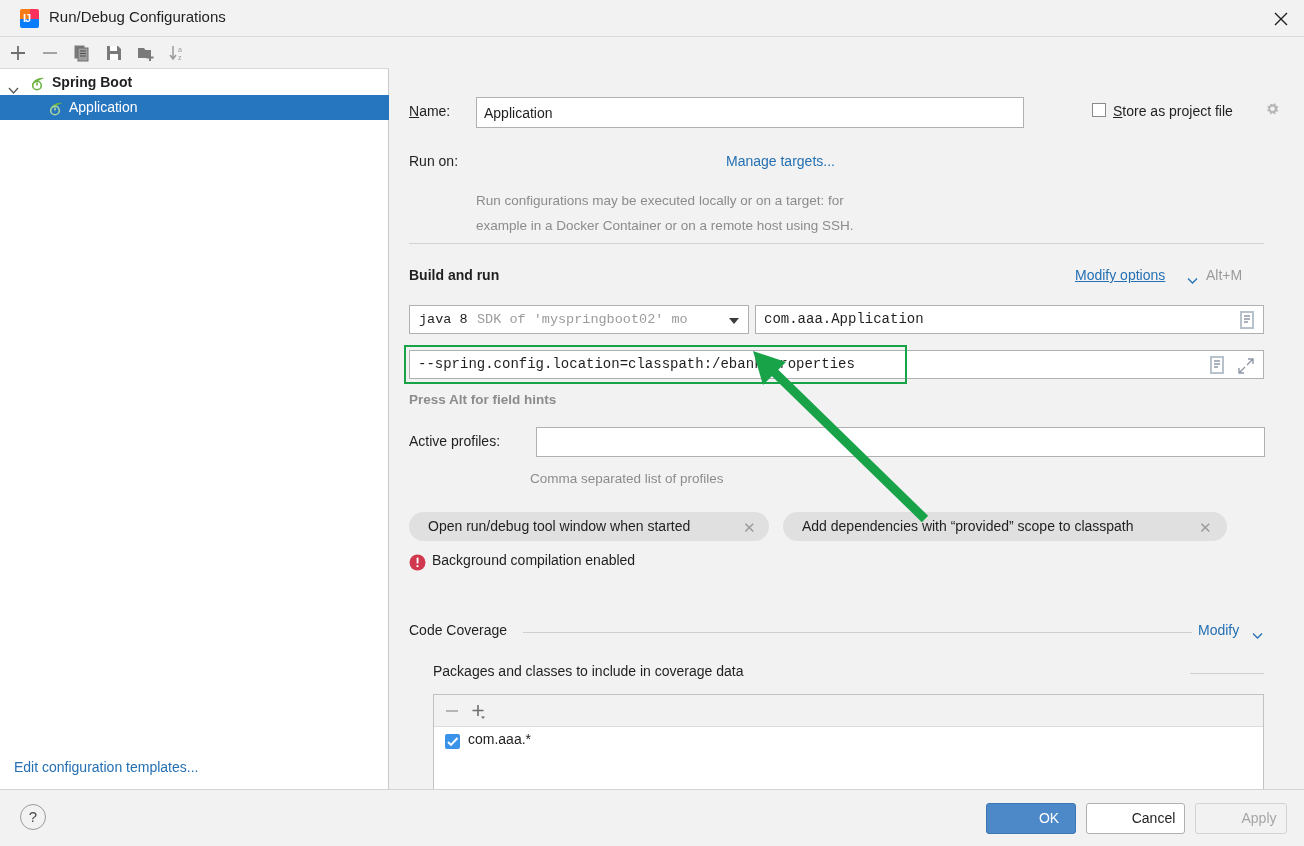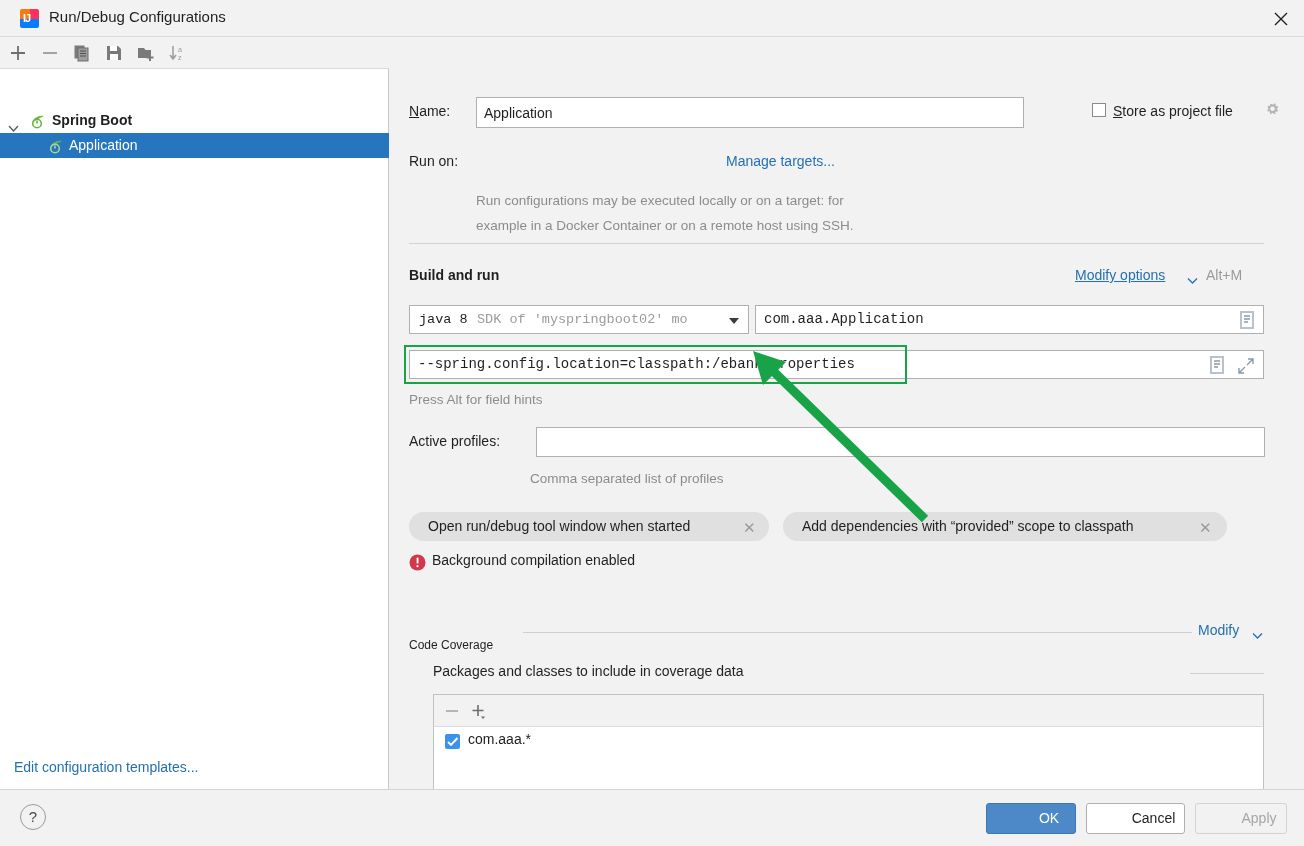--- a/index.html
+++ b/index.html
@@ -51,21 +51,21 @@
   }
   #left-toolbar {
     position:absolute; left:0; top:0; width:389px; height:32px;
     background:#f2f2f2; border-bottom:1px solid #dadada;
   }
   .tb-btn {
     position:absolute; top:4px; width:24px; height:24px; cursor:pointer;
   }
   .tb-btn svg { position:absolute; left:3px; top:3px; }
 
-  #tree { position:absolute; left:0; top:33px; width:389px;margin-top:38px; }
+  #tree { position:absolute; left:0; top:33px; width:389px; }
   .tree-row { position:relative; height:25px; line-height:25px; cursor:pointer; }
   .tree-row.selected { background:#2675bf; color:#fff; }
   .chevron { position:absolute; left:8px; top:8px; }
   .boot-icon { position:absolute; width:16px; height:16px; top:5px; }
   .tree-label { position:absolute; font-size:14px; }
   #row-springboot .boot-icon { left:30px; }
   #row-springboot .tree-label { left:52px; font-weight:bold; }
   #row-application .boot-icon { left:48px; }
   #row-application .tree-label { left:69px; }
 
@@ -157,21 +157,21 @@
     background:#fff; border:1px solid #b0b0b0;
   }
   #args-field .val {
     position:absolute; left:8px; top:5px;
     font-family:"Liberation Mono", monospace; font-size:14px;
   }
   #args-highlight {
     position:absolute; left:14px; top:308px; width:503px; height:39px;
     border:2px solid #18a349; pointer-events:none;
   }
-  #press-alt { left:19px; top:355px; }
+  #press-alt { left:19px; top:355px;font-weight:bold; }
 
   
   #profiles-label { left:19px; top:396px; }
   #profiles-input { left:146px; top:390px; width:729px; height:30px; }
   #profiles-hint  { left:140px; top:434px; }
 
   
   .chip {
     position:absolute; height:29px; background:#e0e0e0; border-radius:15px;
     font-size:14px; color:#1f1f1f; cursor:pointer;
@@ -183,21 +183,21 @@
   #chip-0 { left:19px;  top:475px; width:360px; }
   #chip-0 .cx { left:334px; }
   #chip-1 { left:393px; top:475px; width:444px; }
   #chip-1 .cx { left:416px; }
 
   
   #warn-icon { position:absolute; left:19px; top:517px; }
   #warn-text { left:42px; top:515px; }
 
   
-  #cc-title { left:19px; top:585px; font-size:12px;margin-top:16px; }
+  #cc-title { left:19px; top:585px; font-size:14px; }
   #cc-line  { position:absolute; left:133px; top:595px; width:669px; height:1px; background:#cfcfcf; }
   #cc-modify{ position:absolute; left:808px; top:585px; font-size:14px; }
   #cc-caret { position:absolute; left:862px; top:591px; }
 
   #pkg-title { left:43px; top:626px; font-size:14px; }
   #pkg-line  { position:absolute; left:800px; top:636px; width:74px; height:1px; background:#cfcfcf; }
 
   #cov-box {
     position:absolute; left:43px; top:657px; width:831px; height:133px;
     border:1px solid #c2c2c2; background:#fff;

